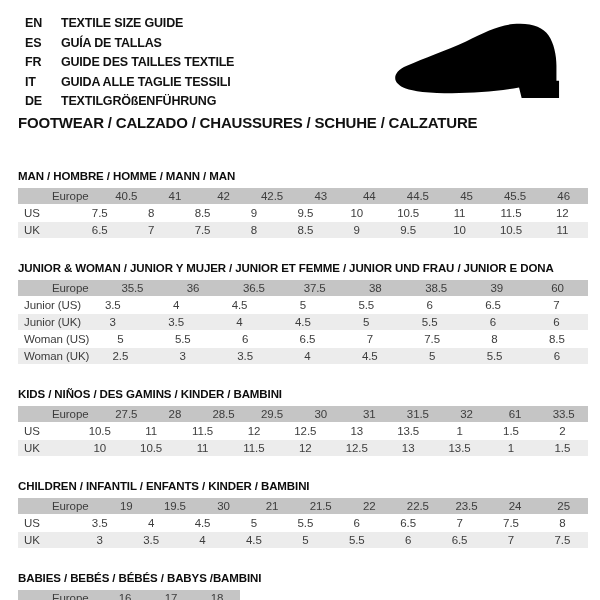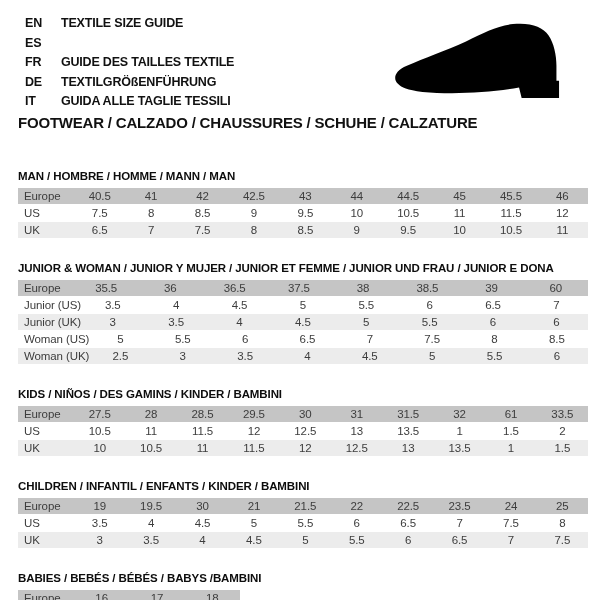--- a/index.html
+++ b/index.html
@@ -20,50 +20,51 @@
   
   .tables{position:absolute;top:170px;left:18px;width:570px;}
   .section{margin-bottom:24px;}
   .section-title{
     font-weight:700;font-size:11.5px;line-height:13px;margin-bottom:5px;
     letter-spacing:-0.1px;color:#0d0d0d;white-space:nowrap;
   }
   .tbl{width:100%;}
   .section.narrow .tbl{width:222px;}
   .row{display:flex;height:16px;align-items:center;margin-bottom:1px;background:var(--row-bg);}
-  .row.hdr{background:var(--hdr-bg);}
+  .row.hdr{background:var(--hdr-bg);padding-left:28px;}
   .row.alt{background:var(--alt-bg);}
   .cell{font-size:11.5px;color:var(--cell-text);letter-spacing:-0.1px;}
   .cell.label{flex:0 0 50px;padding-left:6px;white-space:nowrap;overflow:visible;}
   .cell.val{flex:1 1 0;text-align:center;}
 </style>
 </head>
 <body>
 
 <div class="page" style="--hdr-bg: #c5c5c5; --alt-bg: #ececec; --row-bg: #ffffff; --cell-text: #3d3d3d;">
 
   <div class="lang-block">
     <div class="lang-row">
       <span class="lang-code">EN</span>
       <span class="lang-label">TEXTILE SIZE GUIDE</span>
     </div>
     <div class="lang-row">
       <span class="lang-code">ES</span>
+      <span class="lang-label">GUÍA DE TALLAS</span>
     </div>
     <div class="lang-row">
       <span class="lang-code">FR</span>
       <span class="lang-label">GUIDE DES TAILLES TEXTILE</span>
     </div>
     <div class="lang-row">
+      <span class="lang-code">IT</span>
+      <span class="lang-label">GUIDA ALLE TAGLIE TESSILI</span>
+    </div>
+    <div class="lang-row">
       <span class="lang-code">DE</span>
       <span class="lang-label">TEXTILGRÖßENFÜHRUNG</span>
-    </div>
-    <div class="lang-row">
-      <span class="lang-code">IT</span>
-      <span class="lang-label">GUIDA ALLE TAGLIE TESSILI</span>
     </div>
   </div>
 
   <div class="category-line">FOOTWEAR / CALZADO / CHAUSSURES / SCHUHE / CALZATURE</div>
 
   <svg class="shoe" viewBox="0 0 230 100" xmlns="http://www.w3.org/2000/svg" aria-hidden="true">
     <path fill="#000000" d="M14,76
          C8,71 9,61 24,55
          C44,46 68,38 92,27
          C112,17 128,9 146,7

